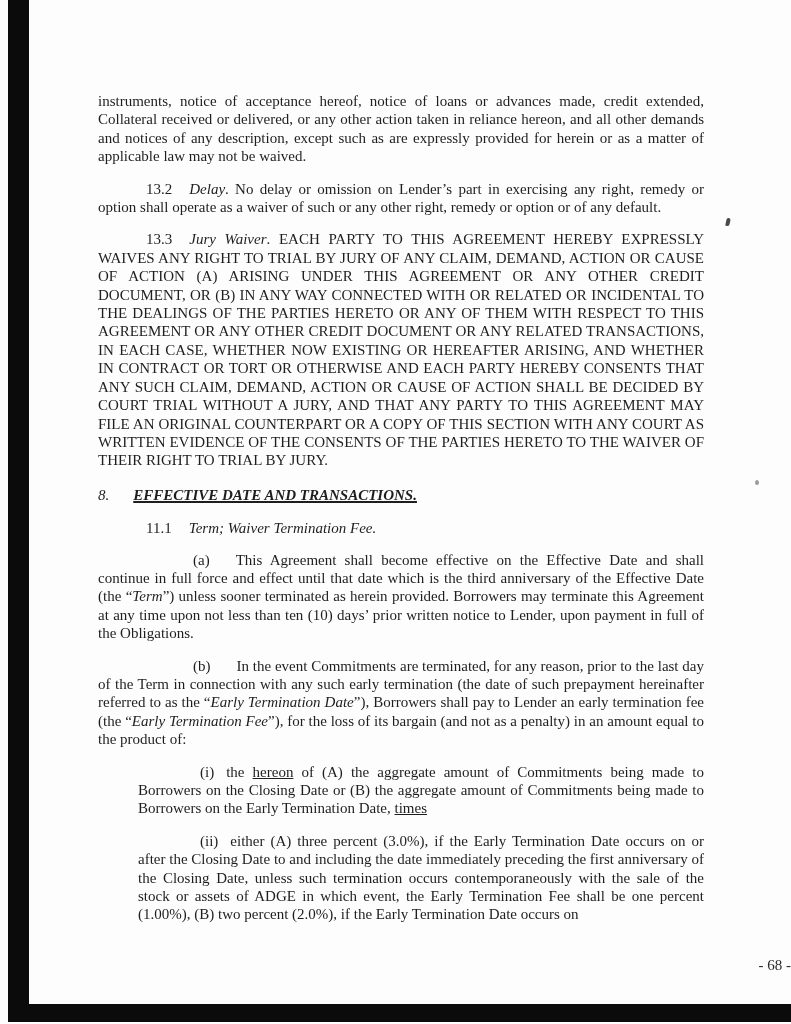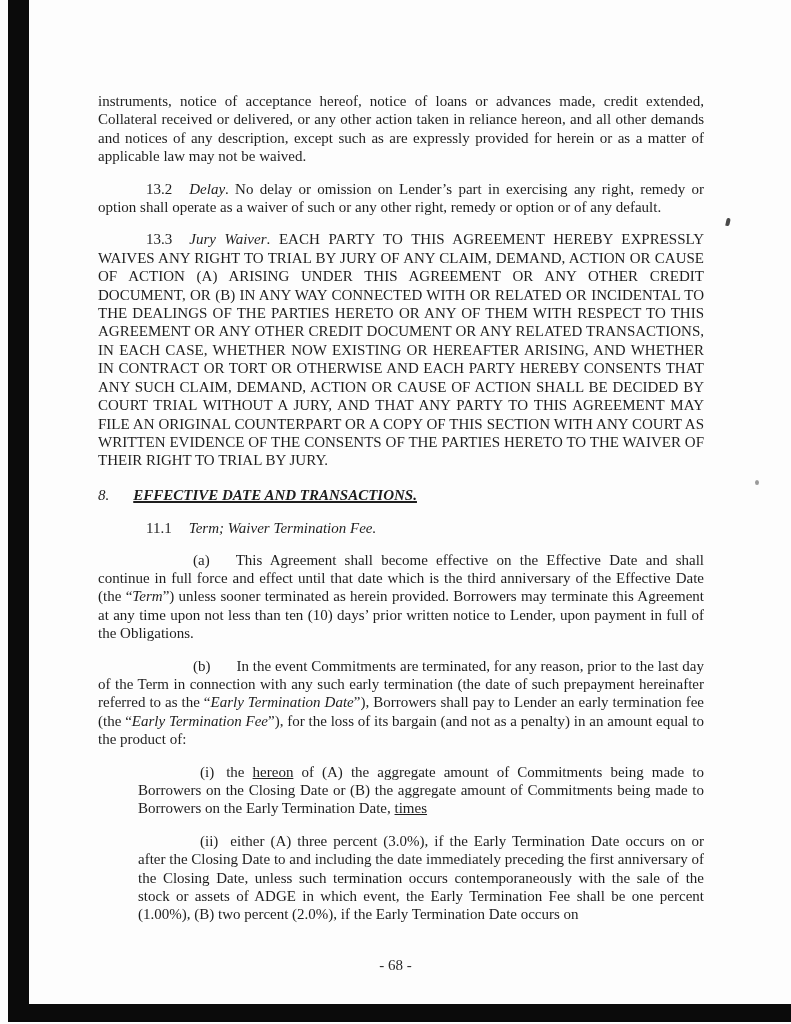--- a/index.html
+++ b/index.html
@@ -34,21 +34,21 @@
   .u{text-decoration:underline;}
   .biu{font-weight:bold;font-style:italic;text-decoration:underline;text-decoration-thickness:1.5px;}
 
   .gap-tab{display:inline-block;width:17px;}
   .gap-head{display:inline-block;width:24px;}
   .gap-wide{display:inline-block;width:26px;}
   .gap-sm{display:inline-block;width:12px;}
 
   .page-number{
     position:absolute;left:0;top:957px;width:791px;
-    text-align:center;font-size:15px;color:#2a2a2a;
+    text-align:right;font-size:15px;color:#2a2a2a;
   }
 </style>
 </head>
 <body>
 
 <div class="page">
 
   <div class="scan-bar-left"></div>
   <div class="scan-bar-bottom"></div>
   <div class="scan-speck-1"></div>

